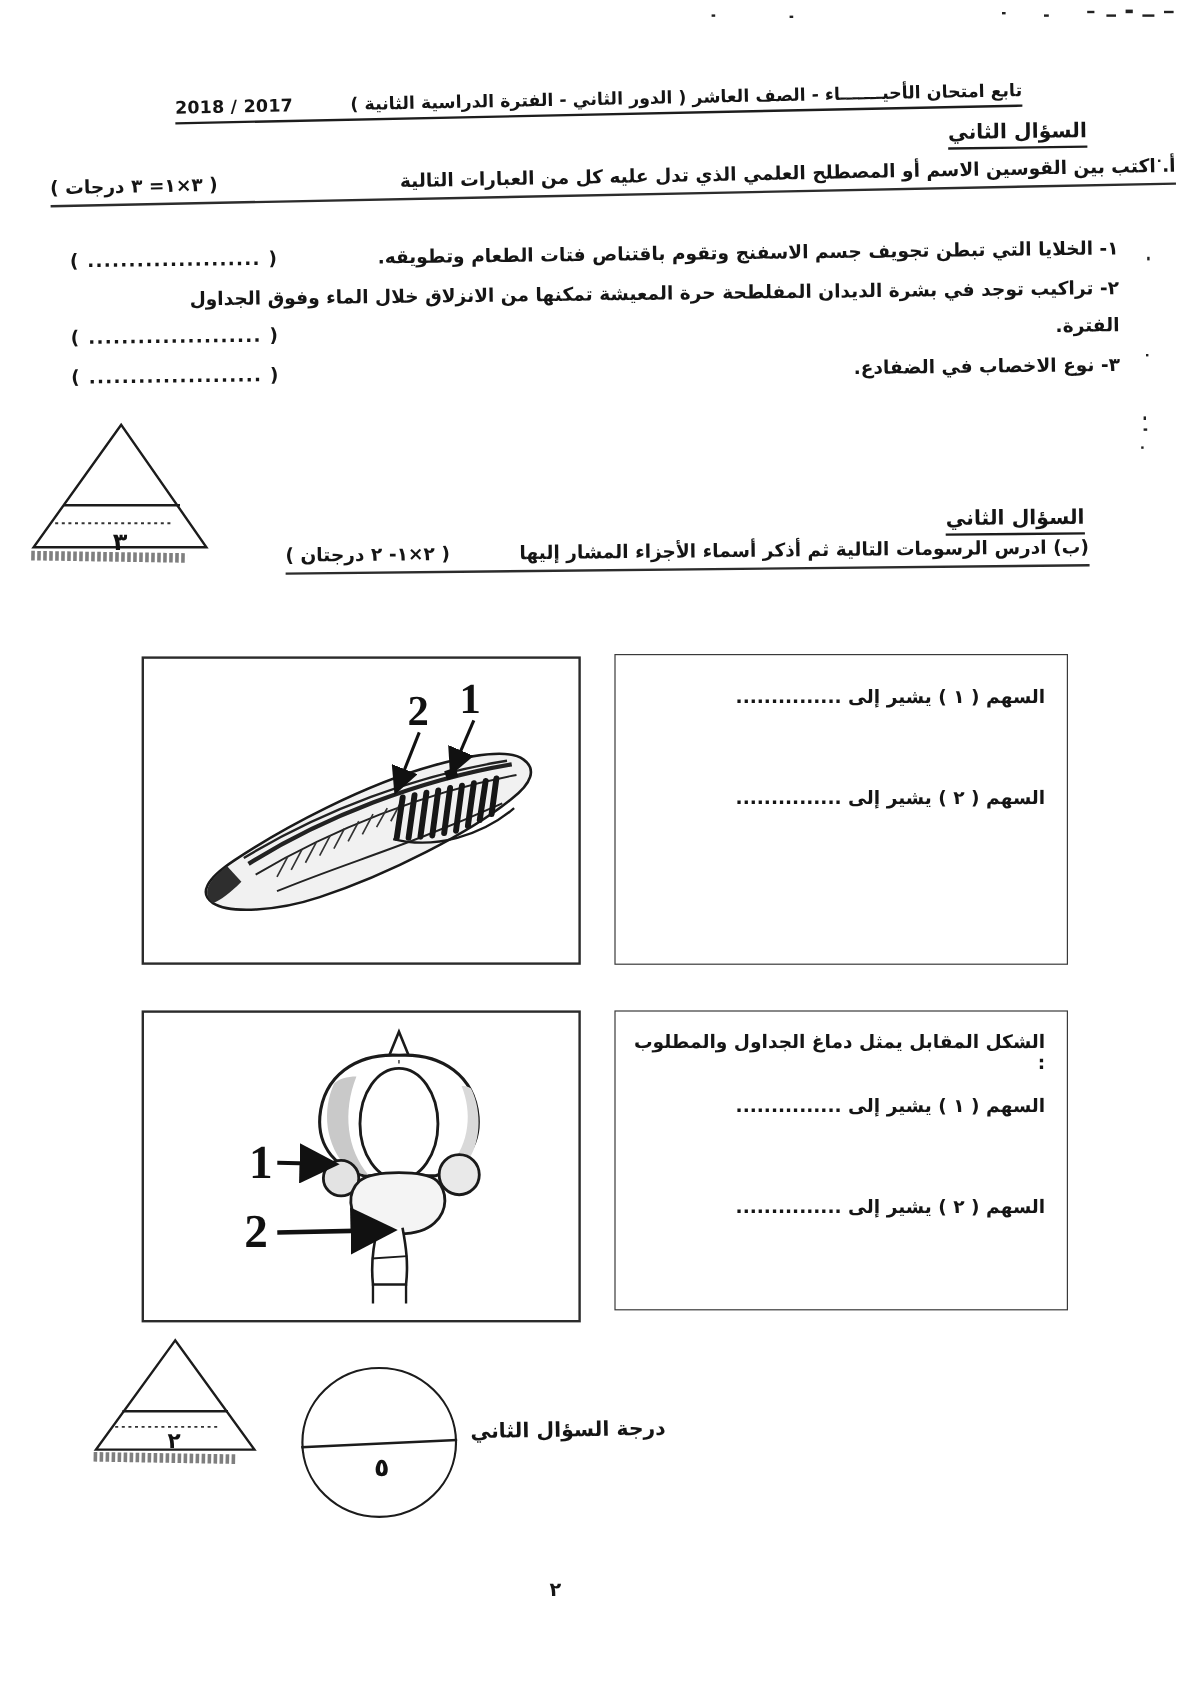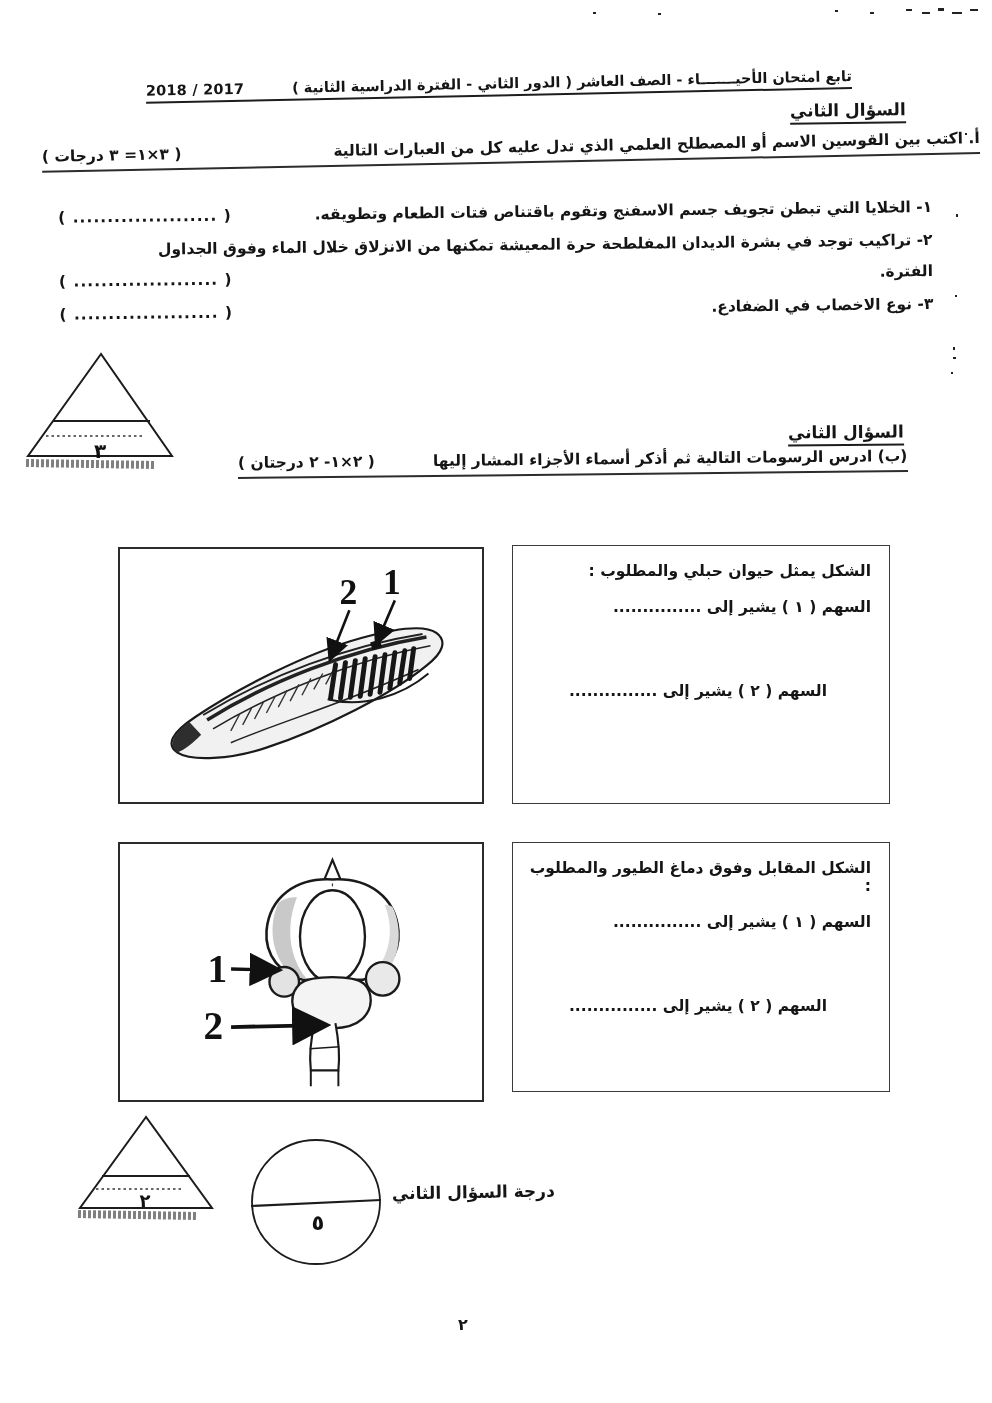--- a/index.html
+++ b/index.html
@@ -53,21 +53,21 @@
   .fig1{left:118px;top:547px;width:362px;height:253px;}
   .fig2{left:118px;top:842px;width:362px;height:256px;}
   .txt-box{
     background:#fff;border:1.5px solid #3a3a3a;direction:rtl;
     padding:16px 18px 10px 12px;font-size:15.5px;font-weight:700;
   }
   .txt1{left:512px;top:545px;width:378px;height:259px;box-sizing:border-box;}
   .txt2{left:512px;top:842px;width:378px;height:250px;box-sizing:border-box;}
   .txt-box .title{margin-bottom:18px;}
   .txt-box .arrow-line{margin-top:10px;}
-  .txt-box .arrow-line.gap{margin-top:66px;text-align:center;}
+  .txt-box .arrow-line.gap{margin-top:66px;}
 
   
   .tri1{left:24px;top:350px;}
   .tri2{left:76px;top:1114px;}
   .circ{left:248px;top:1136px;}
   .total-label{left:392px;top:1182px;font-size:17px;font-weight:700;direction:rtl;transform:rotate(-1deg);}
   .page-num{left:458px;top:1315px;font-size:16px;font-weight:700;}
 
   .noise{position:absolute;background:#222;}
   svg text{font-weight:700;}
@@ -162,21 +162,20 @@
 
     <text class="digit-label" x="222" y="56" font-size="36" fill="#111">2</text>
     <text class="digit-label" x="266" y="46" font-size="36" fill="#111">1</text>
     <line x1="232" y1="62" x2="213" y2="110" stroke="#111" stroke-width="2.6" marker-end="url(#ah)"></line>
     <line x1="278" y1="52" x2="260" y2="94" stroke="#111" stroke-width="2.6" marker-end="url(#ah)"></line>
     <rect x="254" y="93" width="10" height="8" fill="#111" transform="rotate(-18 259 97)"></rect>
   </svg>
 </div>
 
 <div class="abs txt-box txt1">
-  <div class="title">الشكل يمثل حيوان حبلي والمطلوب :</div>
   <div class="arrow-line">السهم ( ١ ) يشير إلى ...............</div>
   <div class="arrow-line gap">السهم ( ٢ ) يشير إلى ...............</div>
 </div>
 
 <div class="abs fig-box fig2">
   <svg width="358" height="252" viewBox="0 0 362 256">
     <defs>
       <marker id="ah2" markerWidth="10" markerHeight="10" refX="8" refY="5" orient="auto">
         <path d="M0,0 L10,5 L0,10 Z" fill="#111"></path>
       </marker>
@@ -203,21 +202,21 @@
     <path d="M193 230 L193 246 M221 230 L221 246" stroke="#1a1a1a" stroke-width="2" fill="none"></path>
 
     <text class="digit-label" x="88" y="140" font-size="40" fill="#111">1</text>
     <text class="digit-label" x="84" y="198" font-size="40" fill="#111">2</text>
     <line x1="112" y1="127" x2="158" y2="128" stroke="#111" stroke-width="3.4" marker-end="url(#ah2)"></line>
     <line x1="112" y1="186" x2="206" y2="184" stroke="#111" stroke-width="4" marker-end="url(#ah2)"></line>
   </svg>
 </div>
 
 <div class="abs txt-box txt2">
-  <div class="title">الشكل المقابل وفوق دماغ الطيور والمطلوب :</div>
+  <div class="title">الشكل المقابل يمثل دماغ الجداول والمطلوب :</div>
   <div class="arrow-line">السهم ( ١ ) يشير إلى ...............</div>
   <div class="arrow-line gap">السهم ( ٢ ) يشير إلى ...............</div>
 </div>
 
 <svg class="abs tri2" width="142" height="108" viewBox="0 0 142 108">
   <polygon points="70,3 4,94 136,94" fill="none" stroke="#1c1c1c" stroke-width="2"></polygon>
   <line x1="26" y1="62" x2="114" y2="62" stroke="#1c1c1c" stroke-width="2"></line>
   <line x1="20" y1="75" x2="106" y2="75" stroke="#333" stroke-width="1.5" stroke-dasharray="2.5 3"></line>
   <text x="69" y="93" font-size="18" text-anchor="middle" fill="#111" font-family="DejaVu Sans, sans-serif">٢</text>
   <line x1="2" y1="100" x2="122" y2="102" stroke="#555" stroke-width="8" stroke-dasharray="3 2" opacity="0.75"></line>

